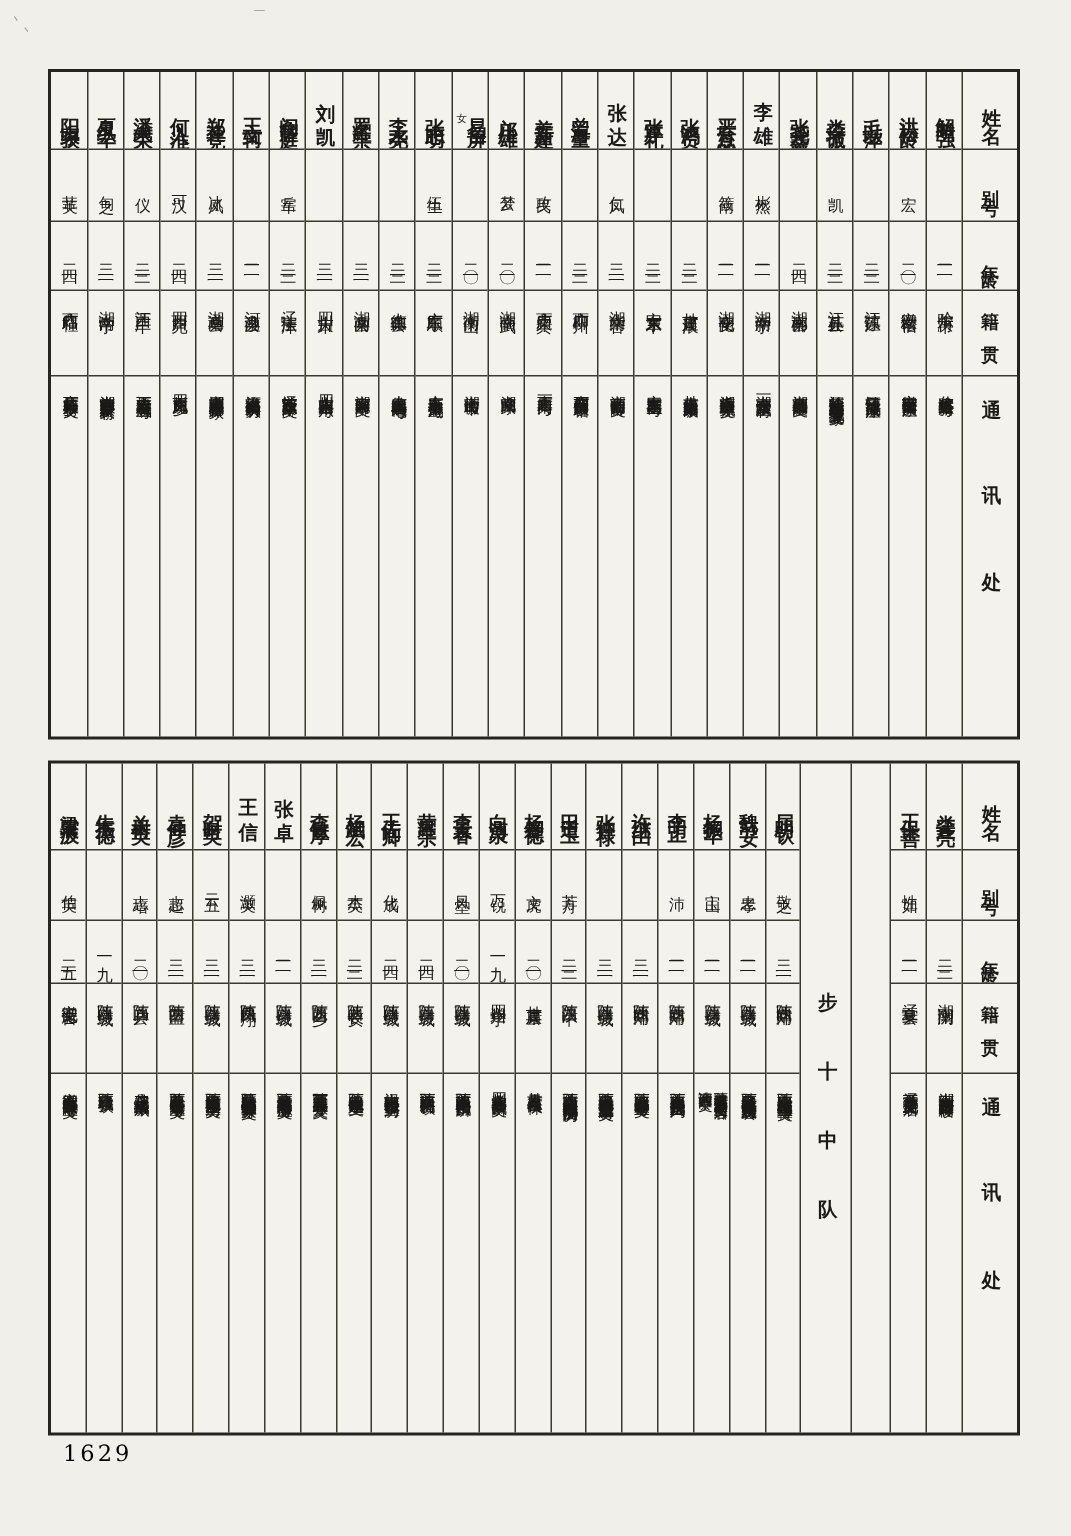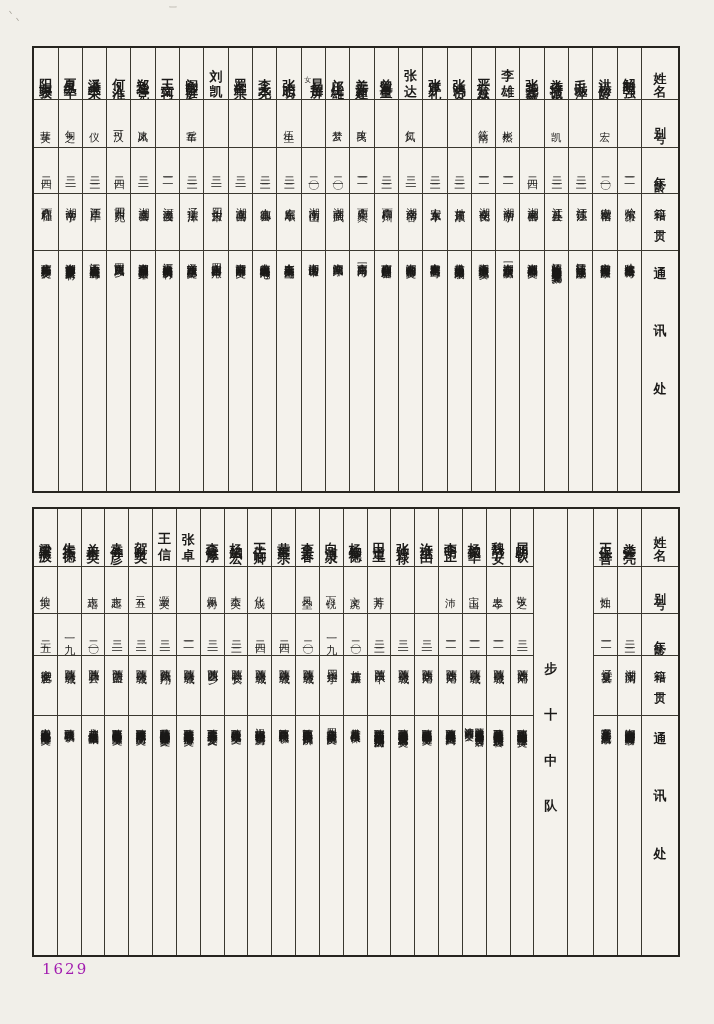--- a/index.html
+++ b/index.html
@@ -40,21 +40,21 @@
   .addr .v.long2{font-size:9.5px;line-height:1.08;}
   .note{display:block;font-size:7px;font-weight:400;letter-spacing:0;margin-top:2px;color:#2a2925;}
   
   .hc .v{font-weight:600;}
   .h1 .v{font-size:13px;letter-spacing:12px;}
   .h2 .v{font-size:12px;letter-spacing:7px;}
   .h3 .v{font-size:12px;letter-spacing:5px;}
   .h4 .v{font-size:12px;letter-spacing:22px;}
   .h5 .v{font-size:13px;letter-spacing:58px;}
   .unit-label{writing-mode:vertical-rl;text-orientation:upright;font-size:13px;font-weight:600;letter-spacing:46px;margin:142px auto 0 auto;line-height:1;}
-  .footer{position:absolute;left:42px;top:960px;font-family:"DejaVu Serif","Liberation Serif",serif;font-size:15px;letter-spacing:2px;color:#a21caf;}
+  .footer{position:absolute;left:42px;top:960px;font-family:"DejaVu Serif","Liberation Serif",serif;font-size:15px;letter-spacing:2px;color:#000000;}
   .speck{position:absolute;color:#9a968c;font-size:8px;}
   .sp1{left:7px;top:8px;} .sp2{left:14px;top:15px;} .sp3{left:169px;top:2px;}
 </style>
 </head>
 <body>
 
 <div class="sheet">
   <section class="rtable t-top">
       <div class="col header-col">
         <div class="cell r1 hc h1">

